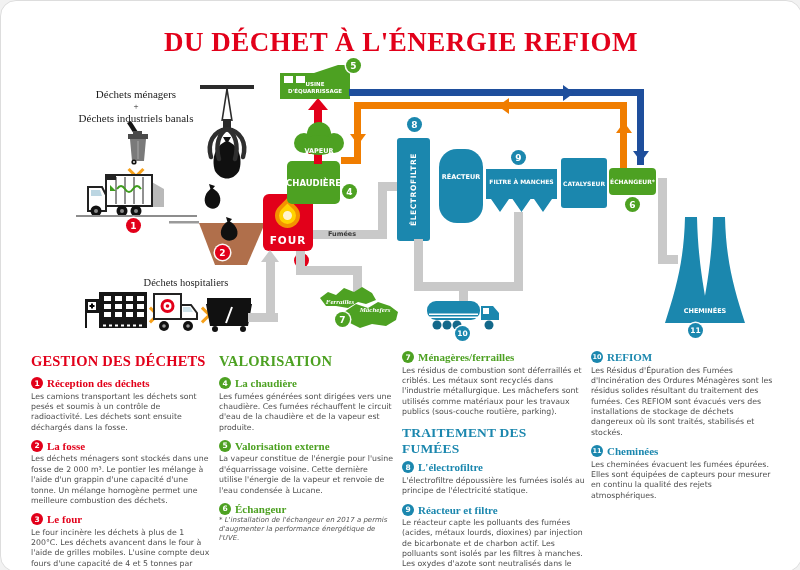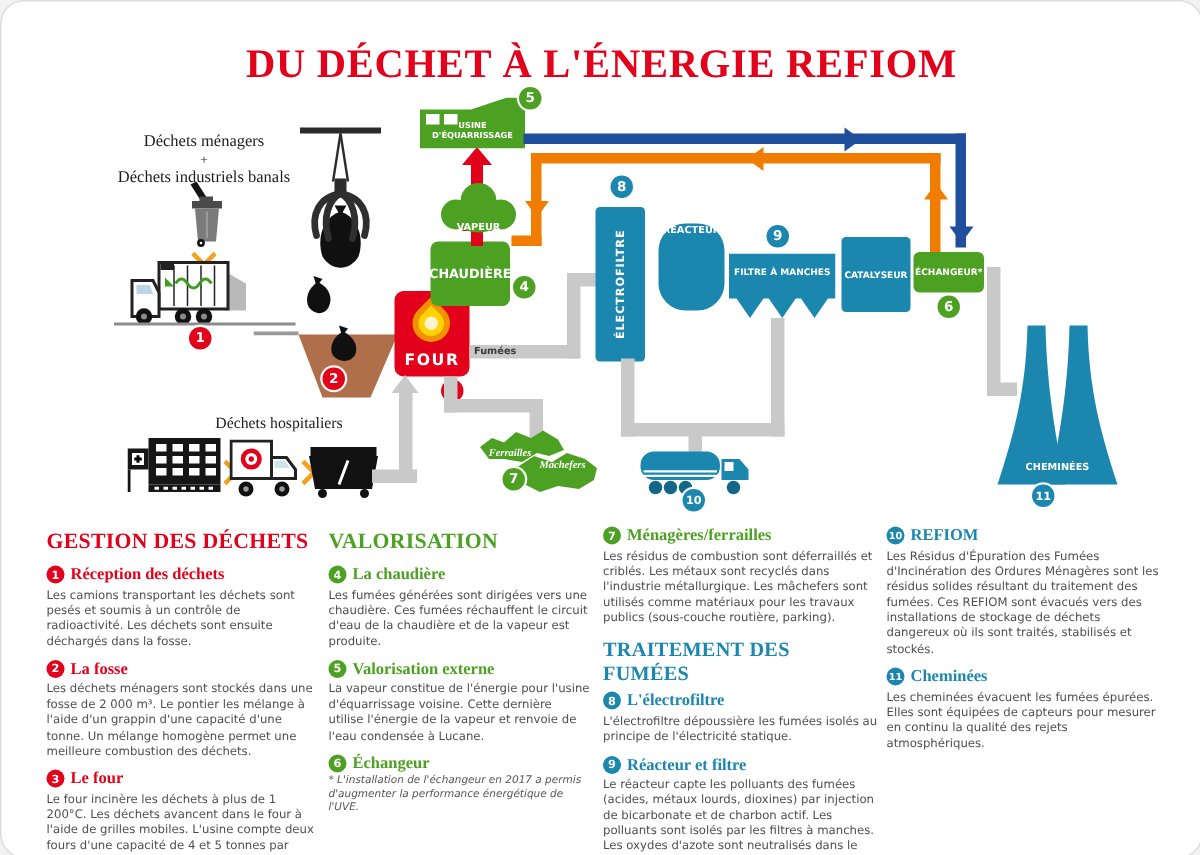--- a/index.html
+++ b/index.html
@@ -162,29 +162,29 @@
   <div class="abs" style="left:619px;top:101px;width:7px;height:66px;background:#f07d00"></div>
   <div class="abs" style="left:353px;top:101px;width:7px;height:62px;background:#f07d00"></div>
   <div class="abs" style="left:340px;top:156px;width:20px;height:7px;background:#f07d00"></div>
   <div class="tri" style="left:614.5px;top:121px;border-width:0 8px 11px 8px;border-bottom-color:#f07d00"></div>
   <div class="tri" style="left:497px;top:96.5px;border-width:8px 11px 8px 0;border-right-color:#f07d00"></div>
   <div class="tri" style="left:348.5px;top:133px;border-width:11px 8px 0 8px;border-top-color:#f07d00"></div>
 
   <div class="pipe" style="left:312px;top:229px;width:73px;height:9px"></div>
   <div class="pipe" style="left:377px;top:181px;width:9px;height:57px"></div>
   <div class="pipe" style="left:383px;top:181px;width:15px;height:9px"></div>
-  <div class="abs" style="left:315px;top:229px;width:52px;font:bold 6.5px 'DejaVu Sans',sans-serif;color:#3a3a3a">Fumées</div>
+  <div class="abs" style="left:315px;top:229px;width:52px;text-align:center;font:bold 6.5px 'DejaVu Sans',sans-serif;color:#3a3a3a">Fumées</div>
 
   <div class="node" style="left:396px;top:137px;width:33px;height:103px;background:#1b87ae;border-radius:3px">
     <span class="vlabel" style="font-size:7.5px">ÉLECTROFILTRE</span>
   </div>
   <div class="badge bg-teal" style="left:406px;top:116px">8</div>
 
-  <div class="node" style="left:438px;top:148px;width:44px;height:58px;background:#1b87ae;border-radius:18px;
-       align-items:flex-start;box-sizing:border-box;font-size:6.5px">
+  <div class="node" style="left:438px;top:148px;width:44px;height:74px;background:#1b87ae;border-radius:18px;
+       align-items:flex-start;padding-top:24px;box-sizing:border-box;font-size:6.5px">
     <span>RÉACTEUR</span>
   </div>
 
   <svg class="abs" style="left:485px;top:168px" width="71" height="46" viewBox="0 0 71 46">
     <path d="M0,0 L71,0 L71,30 L66,30 L57,43 L48,30 L44.5,30 L35.5,43 L26.5,30 L23,30 L14,43 L5,30 L0,30 Z" fill="#1b87ae"></path>
   </svg>
   <div class="lbl" style="left:486px;top:177px;width:69px;font-size:6px">FILTRE À MANCHES</div>
   <div class="badge bg-teal" style="left:510px;top:149px">9</div>
 
   <div class="node" style="left:560px;top:157px;width:46px;height:50px;background:#1b87ae;border-radius:3px;font-size:6px">

